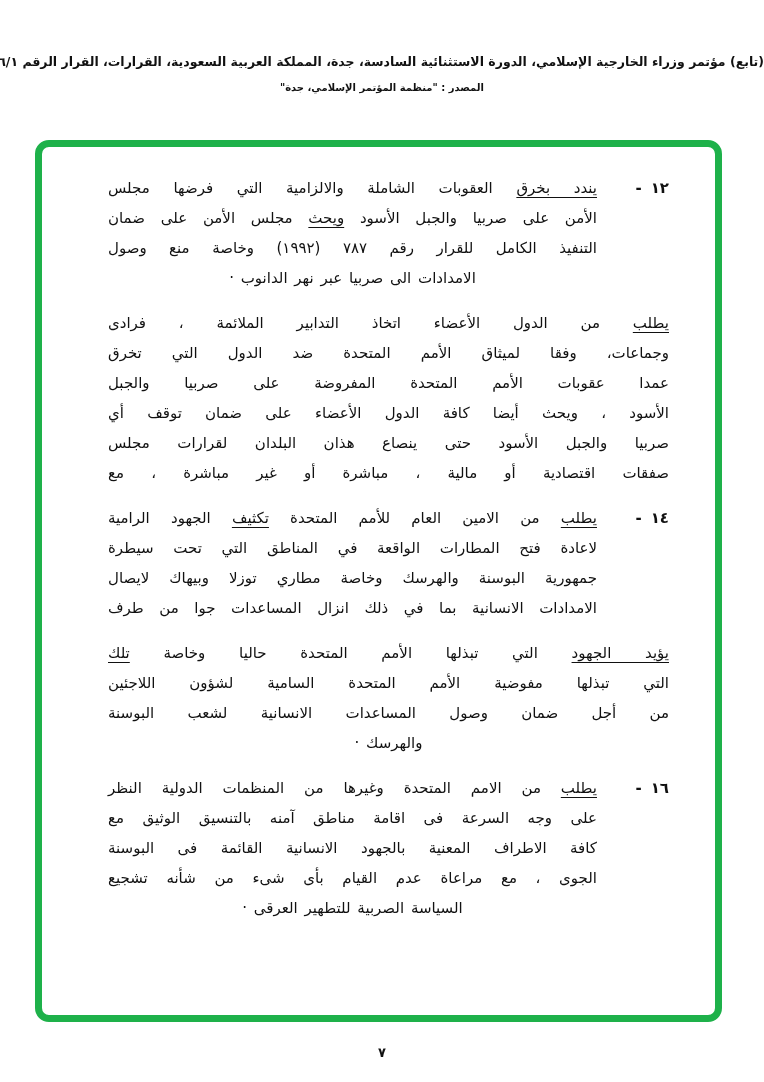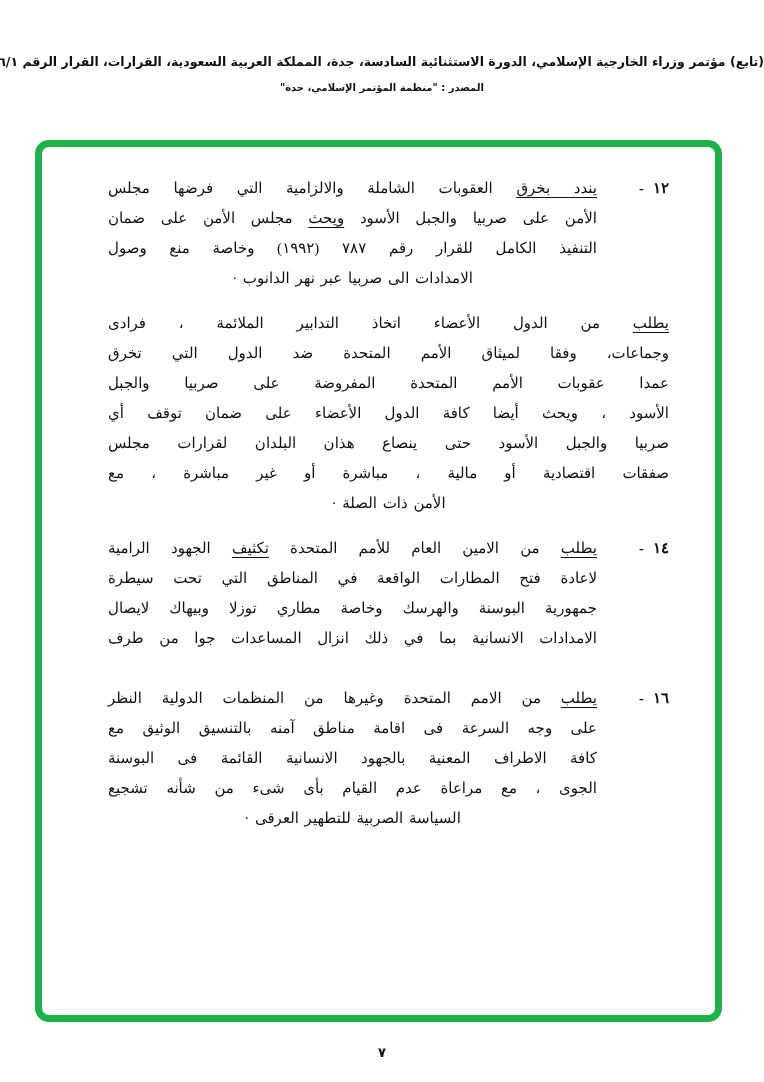--- a/index.html
+++ b/index.html
@@ -57,30 +57,28 @@
     direction: rtl;
     margin-bottom: 15px;
     font-size: 15px;
     line-height: 30px;
   }
   .num {
     flex: 0 0 72px;
     width: 72px;
     white-space: nowrap;
     font-weight: bold;
-    font-family: Liberation Serif, serif;
   }
   .num .n { }
   .num .dash {
     margin-inline-start: 9px;
   }
   .body {
     flex: 1 1 auto;
     min-width: 0;
-    font-family: Liberation Serif, serif;
   }
   .line {
     text-align: justify;
     text-align-last: justify;
     word-spacing: 2px;
   }
   .line.last {
     text-align: center;
     text-align-last: auto;
   }
@@ -120,33 +118,38 @@
         </div>
       </div>
       <div class="item">
         <div class="body">
           <div class="line"><span class="u">يطلب</span> من الدول الأعضاء اتخاذ التدابير الملائمة ، فرادى</div>
           <div class="line">وجماعات، وفقا لميثاق الأمم المتحدة ضد الدول التي تخرق</div>
           <div class="line">عمدا عقوبات الأمم المتحدة المفروضة على صربيا والجبل</div>
           <div class="line">الأسود ، ويحث أيضا كافة الدول الأعضاء على ضمان توقف أي</div>
           <div class="line">صربيا والجبل الأسود حتى ينصاع هذان البلدان لقرارات مجلس</div>
           <div class="line">صفقات اقتصادية أو مالية ، مباشرة أو غير مباشرة ، مع</div>
-          <div class="line last">الأمن ذات الصلة ·</div>
         </div>
       </div>
       <div class="item">
         <div class="num"><span class="n">١٤</span><span class="dash">-</span></div>
         <div class="body">
           <div class="line"><span class="u">يطلب</span> من الامين العام للأمم المتحدة <span class="u">تكثيف</span> الجهود الرامية</div>
           <div class="line">لاعادة فتح المطارات الواقعة في المناطق التي تحت سيطرة</div>
           <div class="line">جمهورية البوسنة والهرسك وخاصة مطاري توزلا وبيهاك لايصال</div>
           <div class="line">الامدادات الانسانية بما في ذلك انزال المساعدات جوا من طرف</div>
         </div>
       </div>
       <div class="item">
+        <div class="body">
+          <div class="line"><span class="u">يؤيد الجهود</span> التي تبذلها الأمم المتحدة حاليا وخاصة <span class="u">تلك</span></div>
+          <div class="line">التي تبذلها مفوضية الأمم المتحدة السامية لشؤون اللاجئين</div>
+          <div class="line">من أجل ضمان وصول المساعدات الانسانية لشعب البوسنة</div>
+          <div class="line last">والهرسك ·</div>
+        </div>
       </div>
       <div class="item">
         <div class="num"><span class="n">١٦</span><span class="dash">-</span></div>
         <div class="body">
           <div class="line"><span class="u">يطلب</span> من الامم المتحدة وغيرها من المنظمات الدولية النظر</div>
           <div class="line">على وجه السرعة فى اقامة مناطق آمنه بالتنسيق الوثيق مع</div>
           <div class="line">كافة الاطراف المعنية بالجهود الانسانية القائمة فى البوسنة</div>
           <div class="line">الجوى ، مع مراعاة عدم القيام بأى شىء من شأنه تشجيع</div>
           <div class="line last">السياسة الصربية للتطهير العرقى ·</div>
         </div>

